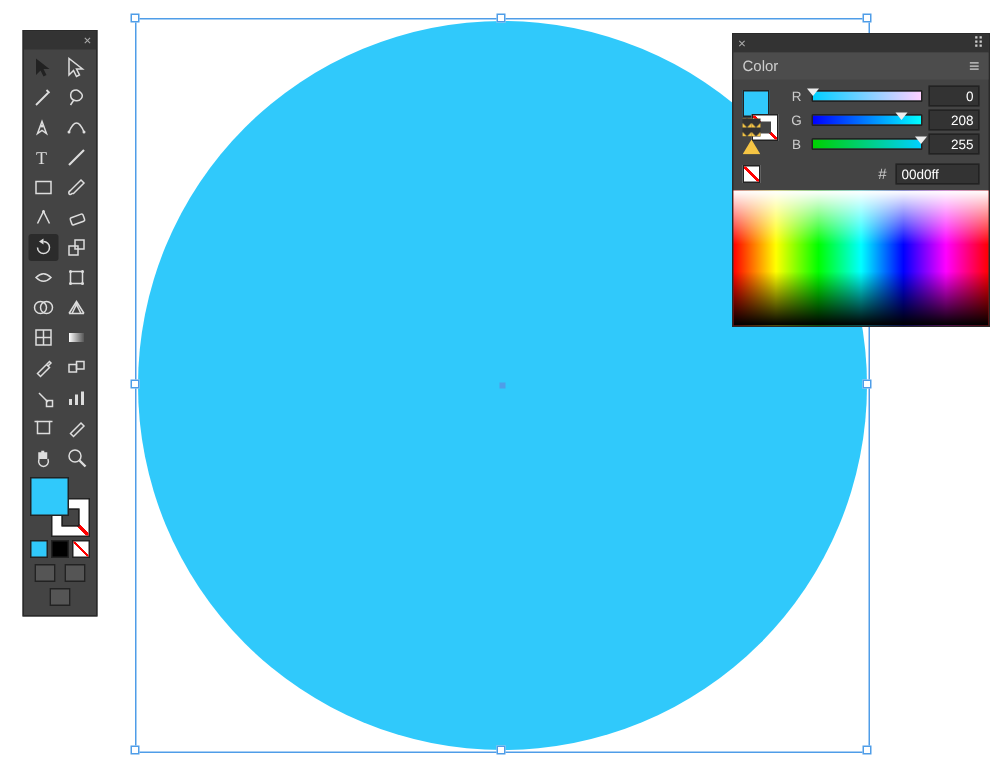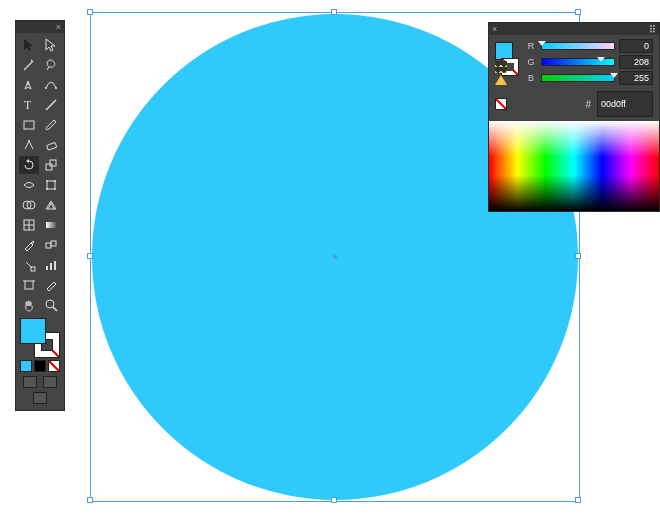--- a/index.html
+++ b/index.html
@@ -194,21 +194,21 @@
     position: absolute; left: 6px; top: -28px;
     width: 12px; height: 12px;
     background:
       linear-gradient(45deg,#f6c544 25%,transparent 25%),
       linear-gradient(-45deg,#f6c544 25%,transparent 25%),
       #333;
     background-size: 6px 6px;
   }
   .hexrow .hash { font-size: 10px; }
   .hexinput {
-    height: 26px; width: 56px;
+    height: 14px; width: 56px;
     background: #333; border: 1px solid #222;
     color: #fff; font-size: 9px; padding: 0 3px;
   }
   .spectrum {
     width: 100%; height: 90px;
     background:
       linear-gradient(to bottom, rgba(255,255,255,1) 0%, rgba(255,255,255,0) 40%, rgba(0,0,0,0) 60%, rgba(0,0,0,1) 100%),
       linear-gradient(to right, #ff0000, #ffff00, #00ff00, #00ffff, #0000ff, #ff00ff, #ff0000);
   }
 </style>
@@ -419,20 +419,24 @@
   <div class="mode-row">
     <div class="mode"></div>
   </div>
 </div>
 
 <div class="color">
   <div class="tabbar">
     <span class="x">×</span>
     <span>⠿</span>
   </div>
+  <div class="title">
+    <span>Color</span>
+    <span class="menu">≡</span>
+  </div>
 
   <div class="rgb">
     <div class="side-swatch">
       <div class="fill"></div>
       <div class="stroke">
           <div class="slash"></div>
         </div>
     </div>
 
     <div class="ch-label">R</div>

